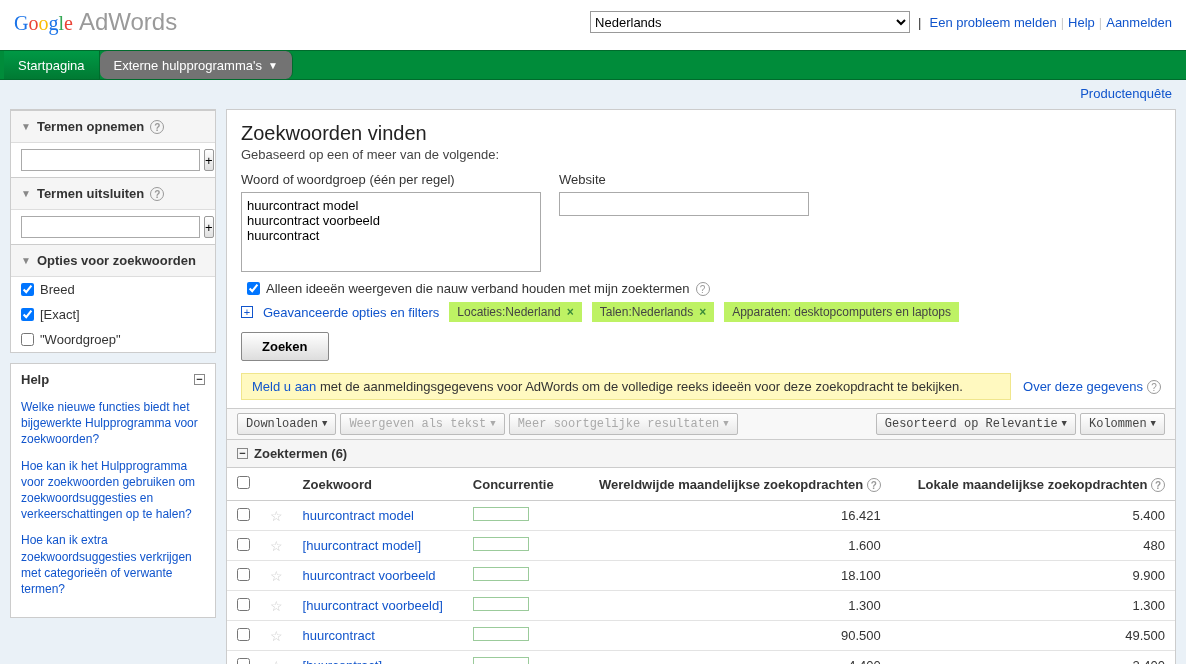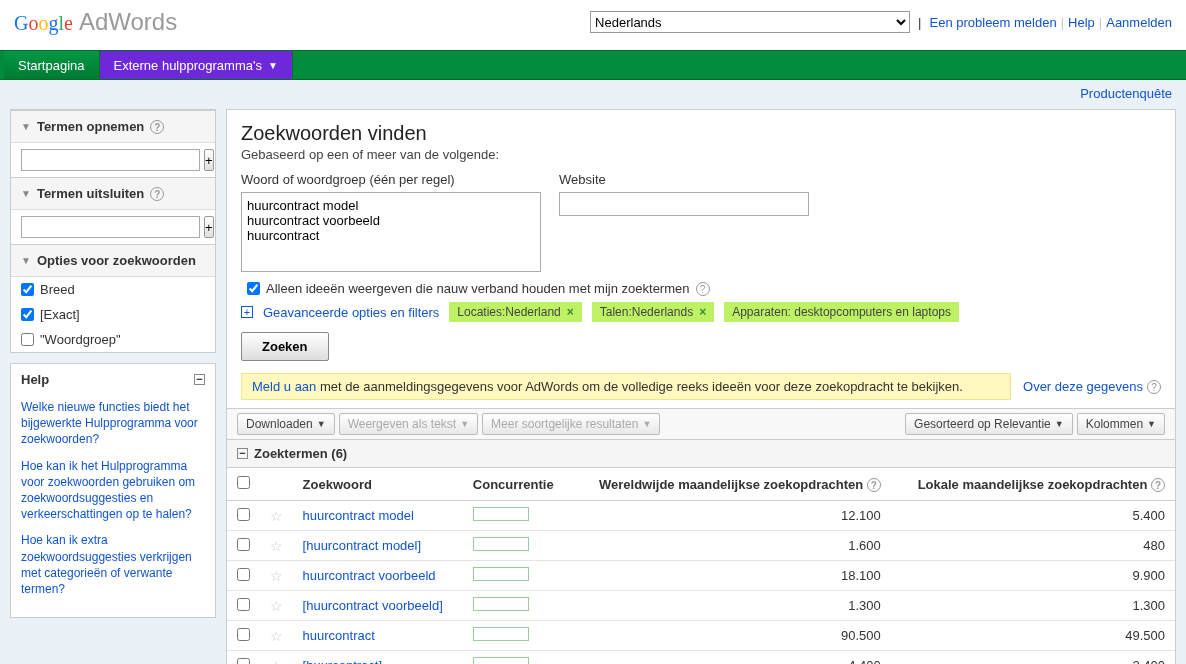--- a/index.html
+++ b/index.html
@@ -13,21 +13,21 @@
 .g-b { color: #1a73e8; } .g-r { color: #ea4335; } .g-y { color: #fbbc05; } .g-g { color: #34a853; }
 .adwords-text { font-size: 24px; color: #9a9a9a; font-weight: 300; }
 .header-right { display: flex; align-items: center; gap: 8px; font-size: 13px; }
 .lang-select { width: 320px; height: 22px; border: 1px solid #999; background: #fff; font-size: 13px; }
 .header-links { display: flex; align-items: center; gap: 4px; }
 .header-links .sep { color: #ccc; }
 
 
 .navbar { background: #008c3a; display: flex; align-items: stretch; height: 30px; padding-left: 4px; border-top: 1px solid #006b2c; border-bottom: 1px solid #006b2c; }
 .nav-tab { color: #fff; padding: 0 14px; display: flex; align-items: center; font-size: 13px; cursor: pointer; background: linear-gradient(#009945, #007a33); border-right: 1px solid #006b2c; }
-.nav-tab.dark { background: #6d28d9; }
+.nav-tab.dark { background: #737373; border-radius: 7px; }
 .nav-tab .arrow { margin-left: 6px; font-size: 10px; }
 
 
 .top-link-row { text-align: right; padding: 6px 14px 0 0; background: #eaf1f7; }
 .main { display: flex; background: #eaf1f7; padding: 8px 10px; gap: 10px; align-items: flex-start; min-height: 580px; }
 
 
 .sidebar { width: 206px; flex-shrink: 0; }
 .panel { background: #fff; border: 1px solid #ccc; margin-bottom: 10px; }
 .panel-title { font-weight: bold; padding: 8px 10px; font-size: 13px; }
@@ -58,21 +58,21 @@
 .expand-icon { color: #1155cc; border: 1px solid #1155cc; width: 12px; height: 12px; display: inline-flex; align-items: center; justify-content: center; font-size: 11px; line-height: 1; }
 .filter-pill { background: #bef264; padding: 3px 8px; display: inline-flex; align-items: center; gap: 6px; font-size: 12px; color: #444; }
 .pill-x { color: #3a8a3a; cursor: pointer; font-weight: bold; }
 
 .search-btn { padding: 6px 20px; border: 1px solid #888; background: linear-gradient(#fff,#ddd); border-radius: 2px; font-weight: bold; font-size: 13px; cursor: pointer; margin-bottom: 12px; }
 
 .notice-row { display: flex; justify-content: space-between; align-items: center; gap: 12px; margin-bottom: 8px; }
 .notice { background: #fff9c0; border: 1px solid #f0e68c; padding: 5px 10px; font-size: 13px; flex: 1; }
 .over-link { display: flex; align-items: center; gap: 4px; }
 
-.toolbar { display: flex; justify-content: space-between; border-top: 1px solid #ccc; border-bottom: 1px solid #ccc; padding: 4px 0; margin: 0 -14px; background: #f8f8f8; }
+.toolbar { display: flex; justify-content: space-between; border-top: 1px solid #ccc; border-bottom: 1px solid #ccc; padding: 4px 0; margin: 0 -14px; background: #f8f8f8; font-family: Liberation Mono, monospace; }
 .toolbar-side { display: flex; gap: 4px; padding: 0 10px; }
 .tb-btn { border: 1px solid #bbb; background: linear-gradient(#fff,#e8e8e8); padding: 3px 8px; font-size: 12px; border-radius: 2px; cursor: pointer; display: inline-flex; align-items: center; gap: 4px; color: #444; }
 .tb-btn.dis { color: #aaa; }
 .tri { font-size: 9px; }
 
 .section-head { background: #f5f5f5; border-bottom: 1px solid #ccc; padding: 6px 10px; margin: 0 -14px; font-weight: bold; display: flex; align-items: center; gap: 6px; }
 .collapse-icon { border: 1px solid #888; width: 11px; height: 11px; display: inline-flex; align-items: center; justify-content: center; font-size: 11px; line-height: 1; }
 
 table.data { width: calc(100% + 28px); margin: 0 -14px; border-collapse: collapse; font-size: 13px; }
 table.data th { text-align: left; padding: 8px 10px; border-bottom: 1px solid #ccc; font-weight: bold; background: #fff; }
@@ -265,21 +265,21 @@
           <th class="r"><span>Wereldwijde maandelijkse zoekopdrachten</span> <span class="help-icon">?</span></th>
           <th class="r"><span>Lokale maandelijkse zoekopdrachten</span> <span class="help-icon">?</span></th>
         </tr>
       </thead>
       <tbody id="table-body">
           <tr>
             <td><input type="checkbox" style=""></td>
             <td><span class="star">☆</span></td>
             <td><a>huurcontract model</a></td>
             <td><span class="comp-bar"><span class="comp-fill" style="width:45%"></span></span></td>
-            <td class="r">12.100</td>
+            <td class="r">16.421</td>
             <td class="r">5.400</td>
           </tr>
           <tr>
             <td><input type="checkbox" style=""></td>
             <td><span class="star">☆</span></td>
             <td><a>[huurcontract model]</a></td>
             <td><span class="comp-bar"><span class="comp-fill" style="width:40%"></span></span></td>
             <td class="r">1.600</td>
             <td class="r">480</td>
           </tr>

